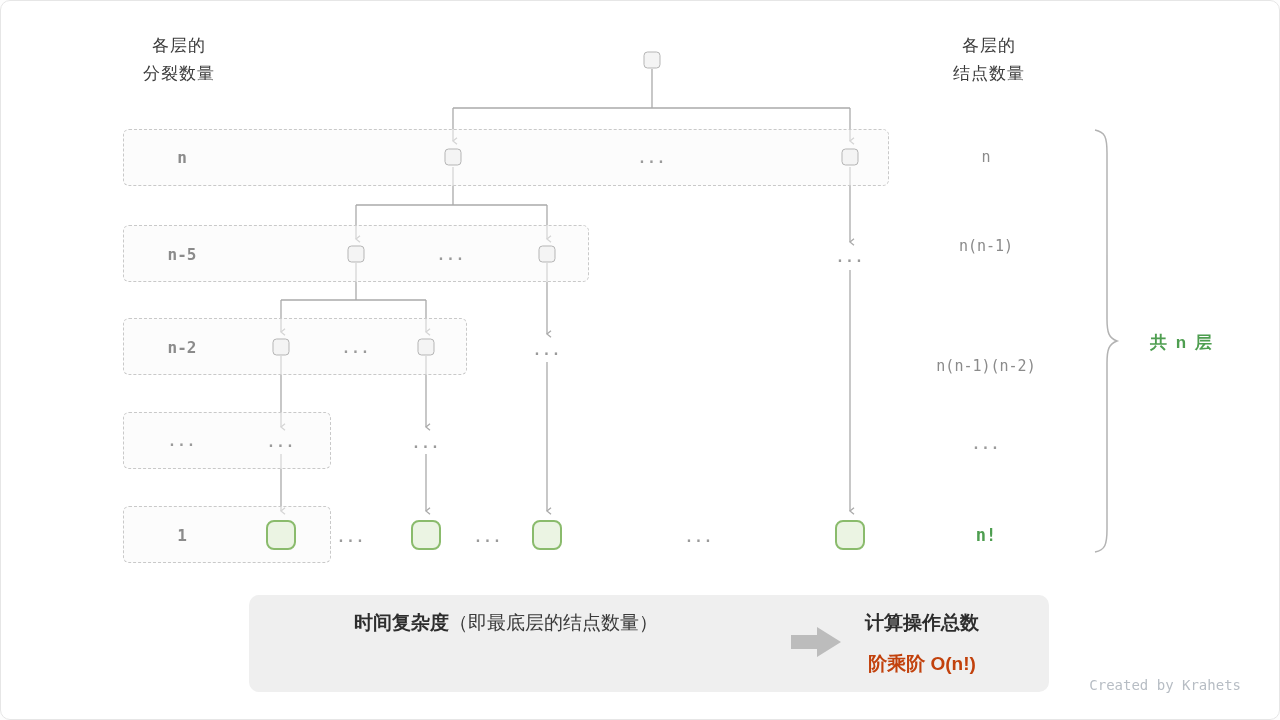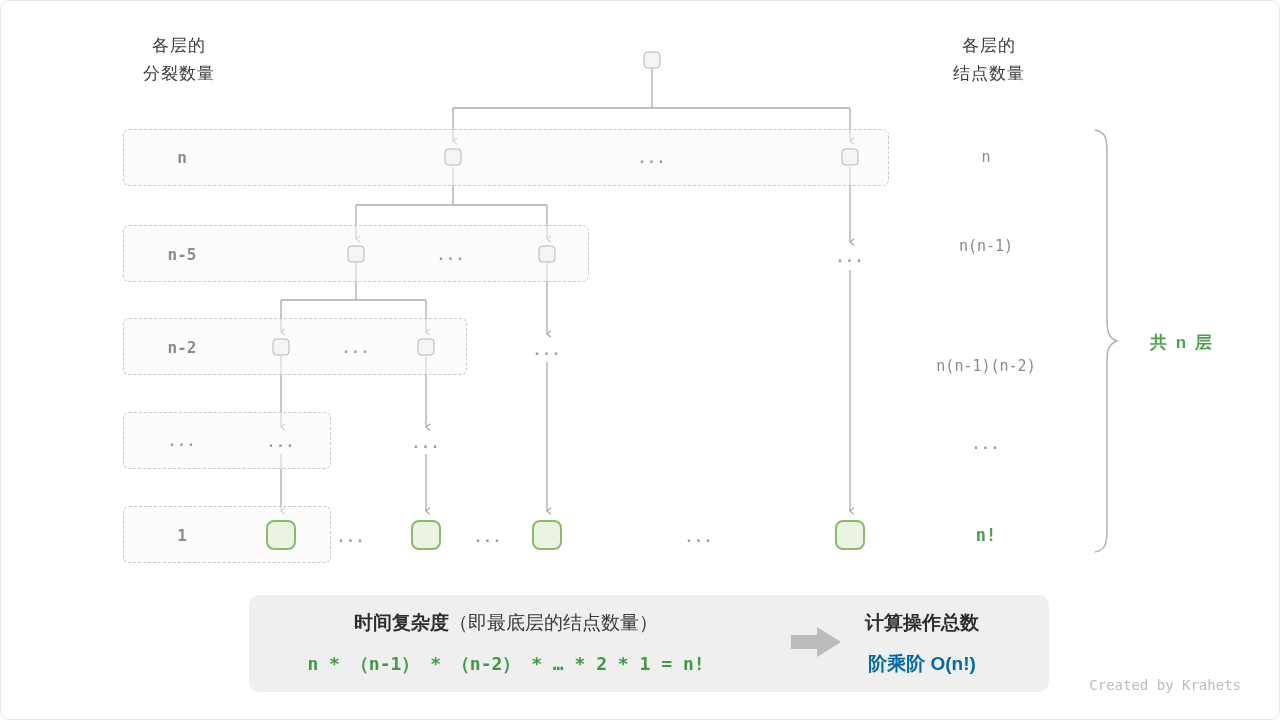--- a/index.html
+++ b/index.html
@@ -15,21 +15,21 @@
   .dots{color:#9a9a9a;font-family:"DejaVu Sans Mono",monospace;font-size:14px;font-weight:bold;letter-spacing:1px}
   .node{position:absolute;width:17px;height:17px;transform:translate(-50%,-50%);border:1.5px solid #b5b5b5;border-radius:4px;background:#f4f4f4}
   .gnode{position:absolute;width:30px;height:30px;transform:translate(-50%,-50%);border:2px solid #8abb6c;border-radius:8px;background:#ebf4e3}
   .green{color:#4e9e50}
   .brace-label{font-size:17px;font-weight:bold;letter-spacing:2px}
   .overlay{position:absolute;left:0;top:0;pointer-events:none}
   .bottombox{position:absolute;left:248px;top:594px;width:800px;height:97px;background:#efefef;border-radius:10px}
   .btitle{font-size:19px;color:#3a3a3a}
   .bstrong{font-weight:bold;color:#2d2d2d}
   .formula{font-family:"DejaVu Sans Mono",monospace;font-size:18px;font-weight:bold;color:#3f9a43}
-  .red{color:#0369a1;font-weight:bold;font-size:19px}
+  .red{color:#c2410c;font-weight:bold;font-size:19px}
   .watermark{position:absolute;left:1010px;top:676px;width:230px;text-align:right;font-family:"DejaVu Sans Mono",monospace;font-size:14px;color:#b7bdc4}
 </style>
 </head>
 <body>
 
 <div class="canvas">
 
   <svg class="overlay" width="1280" height="720" viewBox="0 0 1280 720">
     <defs>
       <marker id="arr" markerWidth="9" markerHeight="9" refX="4" refY="7.5" orient="auto-start-reverse" markerUnits="userSpaceOnUse">
@@ -117,21 +117,20 @@
   <div class="abs count" style="left:985px;top:156px">n</div>
   <div class="abs count" style="left:985px;top:245px">n(n-1)</div>
   <div class="abs count" style="left:985px;top:365px">n(n-1)(n-2)</div>
   <div class="abs dots" style="left:985px;top:443px">...</div>
   <div class="abs count count-big green" style="left:985px;top:534px">n!</div>
 
   <div class="abs green brace-label" style="left:1181px;top:341px">共 n 层</div>
 
   <div class="bottombox"></div>
   <div class="abs btitle" style="left:505px;top:622px"><span class="bstrong">时间复杂度</span><span>（即最底层的结点数量）</span></div>
-  <div class="abs formula" style="left:505px;top:663px">n * （n-1） * （n-2） * … * 2 * 1 = n!</div>
 
   <svg class="overlay" style="left:790px;top:624px" width="52" height="34" viewBox="0 0 52 34">
     <polygon points="0,10 26,10 26,2 50,17 26,32 26,24 0,24" fill="#bcbcbc"></polygon>
   </svg>
 
   <div class="abs btitle bstrong" style="left:921px;top:622px">计算操作总数</div>
   <div class="abs red" style="left:921px;top:663px">阶乘阶 O(n!)</div>
 
   <div class="watermark">Created by Krahets</div>
 

